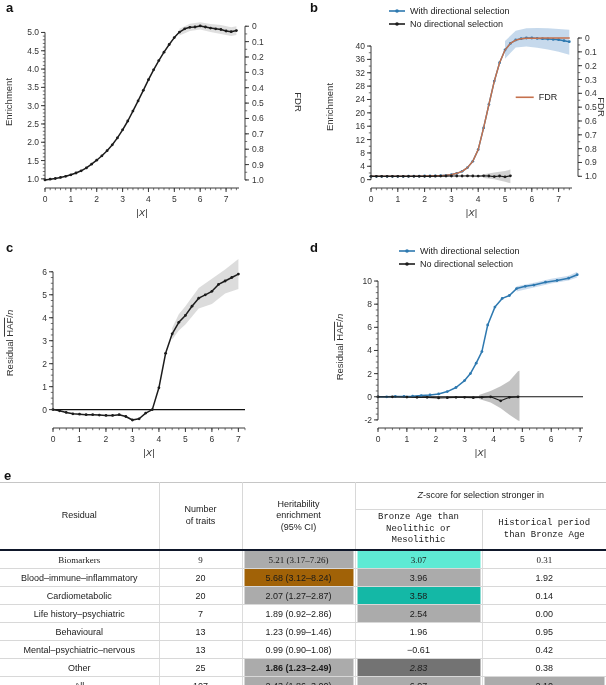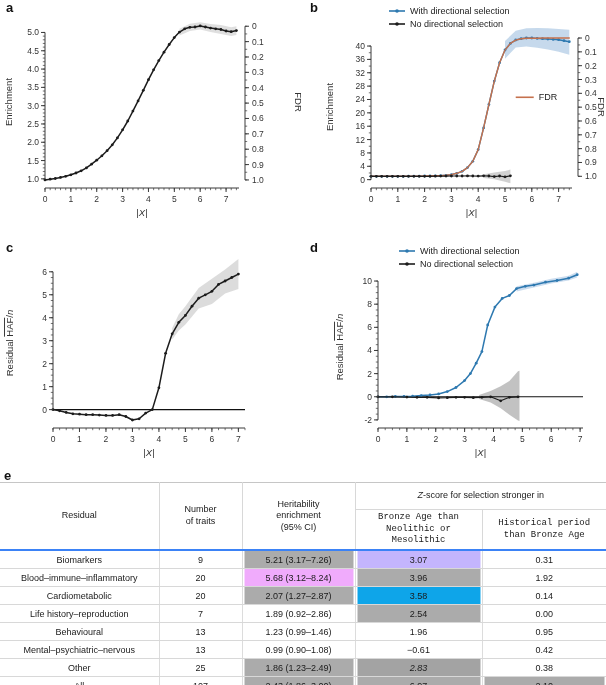--- a/index.html
+++ b/index.html
@@ -9,21 +9,21 @@
   .plabel{position:absolute;font-weight:bold;font-size:13px;color:#111;z-index:5;}
   svg text{font-family:"Liberation Sans",sans-serif;}
   #table-holder{position:absolute;left:0;top:482px;width:606px;}
   table{border-collapse:collapse;width:606px;table-layout:fixed;font-size:9px;color:#1a1a1a;background:#fff;}
   thead th{font-weight:normal;vertical-align:middle;text-align:center;white-space:pre-line;
            border-left:1px solid #d8d8d8;padding:2px 2px;line-height:1.3;}
   thead tr:first-child th:first-child{border-left:none;}
   thead{border-top:1px solid #c6c6c6;}
   th.zgroup{border-bottom:1px solid #d8d8d8;height:22px;margin-top:12px;}
   tr.subhead th{height:30px;font-family:Liberation Mono, monospace;}
-  tbody tr:first-child td{border-top:2px solid #3b82f6;}
+  tbody tr:first-child td{border-top:2px solid #0f172a;font-family:Liberation Serif, serif;}
   tbody td{text-align:center;height:17px;border-left:1px solid #dcdcdc;border-bottom:1px solid #d8d8d8;padding:0 2px;}
   tbody td:first-child{border-left:none;}
   tbody tr:last-child td{border-bottom:1px solid #c6c6c6;}
   td.sh{box-shadow:inset 1.5px 0 0 #fff, inset -1.5px 0 0 #fff;}
 </style>
 </head>
 <body>
 
 <div class="fig">
   <div class="plabel" style="left:6px;top:0px">a</div>
@@ -759,39 +759,39 @@
 Neolithic or Mesolithic</th>
             <th>Historical period
 than Bronze Age</th>
           </tr>
         </thead>
         <tbody>
           <tr>
             <td>Biomarkers</td>
             <td>9</td>
             <td class="sh" style="background: rgb(171, 171, 171);">5.21 (3.17–7.26)</td>
-            <td class="sh" style="background: #c4b5fd;">3.07</td>
+            <td class="sh" style="background: #5eead4;">3.07</td>
             <td>0.31</td>
           </tr>
           <tr>
             <td>Blood–immune–inflammatory</td>
             <td>20</td>
-            <td class="sh" style="background: #f0abfc; margin-left: 7px;">5.68 (3.12–8.24)</td>
+            <td class="sh" style="background: #a16207; margin-left: 7px;">5.68 (3.12–8.24)</td>
             <td class="sh" style="background: rgb(171, 171, 171);">3.96</td>
             <td>1.92</td>
           </tr>
           <tr>
             <td>Cardiometabolic</td>
             <td>20</td>
             <td class="sh" style="background: rgb(171, 171, 171);">2.07 (1.27–2.87)</td>
-            <td class="sh" style="background: #0ea5e9;">3.58</td>
+            <td class="sh" style="background: #14b8a6;">3.58</td>
             <td>0.14</td>
           </tr>
           <tr>
-            <td>Life history–reproduction</td>
+            <td>Life history–psychiatric</td>
             <td>7</td>
             <td>1.89 (0.92–2.86)</td>
             <td class="sh" style="background: rgb(171, 171, 171);">2.54</td>
             <td>0.00</td>
           </tr>
           <tr>
             <td>Behavioural</td>
             <td>13</td>
             <td>1.23 (0.99–1.46)</td>
             <td>1.96</td>
@@ -800,22 +800,22 @@
           <tr>
             <td>Mental–psychiatric–nervous</td>
             <td>13</td>
             <td>0.99 (0.90–1.08)</td>
             <td>−0.61</td>
             <td>0.42</td>
           </tr>
           <tr>
             <td>Other</td>
             <td>25</td>
-            <td class="sh" style="background: rgb(171, 171, 171);">1.86 (1.23–2.49)</td>
-            <td class="sh" style="background: #a3a3a3; font-style: italic;">2.83</td>
+            <td class="sh" style="background: rgb(171, 171, 171); font-weight: bold;">1.86 (1.23–2.49)</td>
+            <td class="sh" style="background: #737373; font-style: italic;">2.83</td>
             <td>0.38</td>
           </tr>
           <tr>
             <td>All</td>
             <td>107</td>
             <td class="sh" style="background: rgb(171, 171, 171);">2.43 (1.86–3.00)</td>
             <td class="sh" style="background: rgb(171, 171, 171);">6.97</td>
             <td class="sh" style="background: rgb(171, 171, 171);">2.10</td>
           </tr>
         </tbody>

